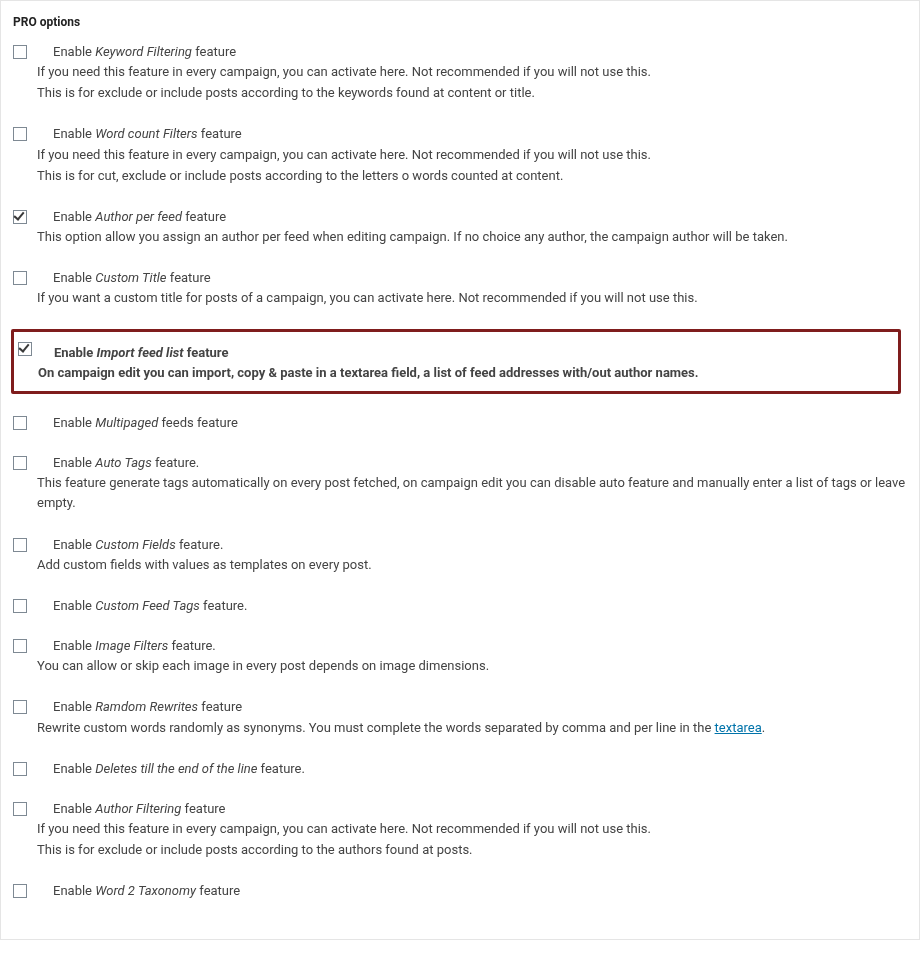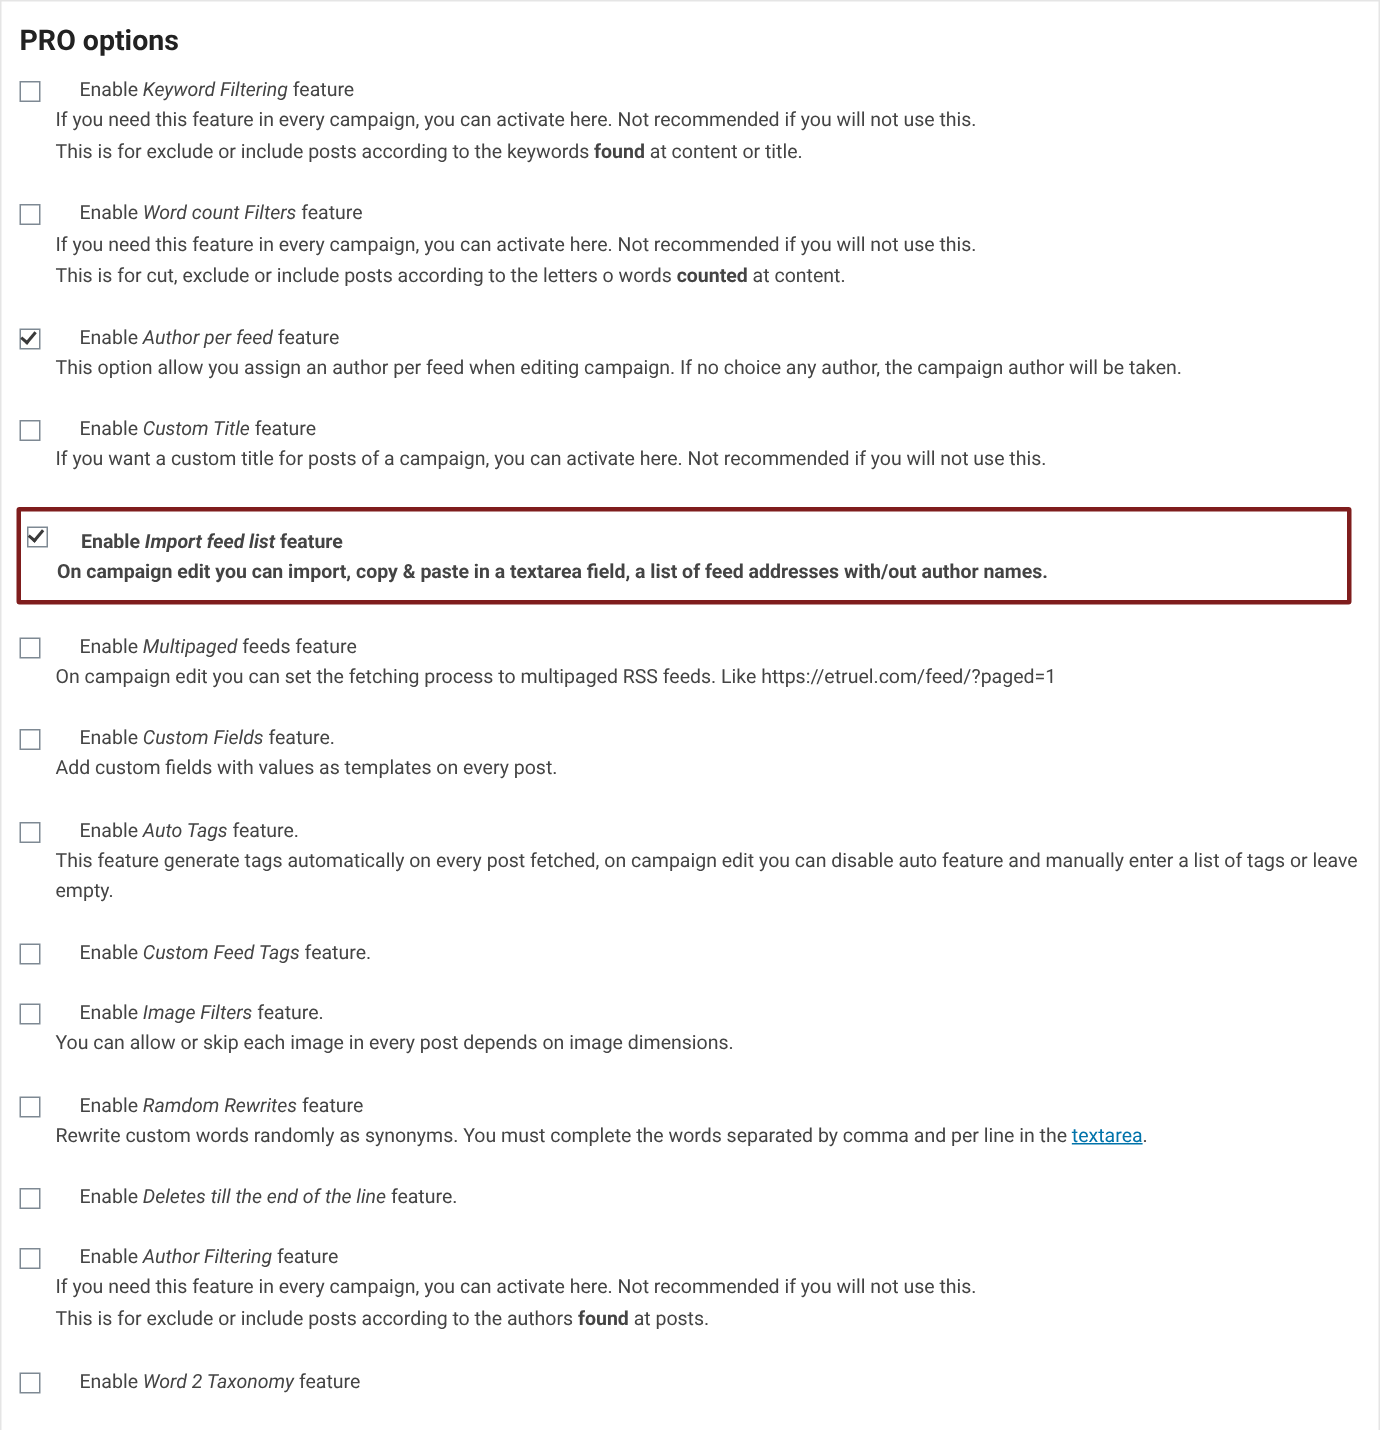--- a/index.html
+++ b/index.html
@@ -13,21 +13,21 @@
   .panel {
     width: 920px;
     box-sizing: border-box;
     border: 1px solid #e5e5e5;
     padding: 12px 12px 16px 12px;
   }
   .panel-title {
     font-weight: 700;
     color: #222;
     margin: 2px 0 14px 0;
-    font-size: 19px;
+    font-size: 12px;
   }
   .option {
     position: relative;
     margin: 0 0 22px 0;
     padding-left: 22px;
     min-height: 14px;
   }
   .option.highlight {
     border: 3px solid #7f1d1d;
     border-radius: 2px;
@@ -74,21 +74,21 @@
     color: #444;
   }
   .opt-desc {
     display: block;
     line-height: 1.55;
     margin-left: 2px;
     margin-top: 1px;
     color: #444;
   }
   .opt-desc strong {
-    font-weight: 700;
+    font-weight: 400;
   }
   a.link {
     color: #0073aa;
     text-decoration: underline;
     cursor: pointer;
   }
 </style>
 </head>
 <body>
 
@@ -123,33 +123,32 @@
 
   <div class="option highlight">
     <span class="checkbox checked"></span>
     <span class="opt-label"><span>Enable </span><em>Import feed list</em><span> feature</span></span>
     <span class="opt-desc">On campaign edit you can import, copy &amp; paste in a textarea field, a list of feed addresses with/out author names.</span>
   </div>
 
   <div class="option">
     <span class="checkbox"></span>
     <span class="opt-label"><span>Enable </span><em>Multipaged</em><span> feeds feature</span></span>
-    <span class="opt-desc">On campaign edit you can set the fetching process to multipaged RSS feeds. Like https://etruel.com/feed/?paged=1</span>
+  </div>
+
+  <div class="option">
+    <span class="checkbox"></span>
+    <span class="opt-label"><span>Enable </span><em>Auto Tags</em><span> feature.</span></span>
+    <span class="opt-desc">This feature generate tags automatically on every post fetched, on campaign edit you can disable auto feature and manually enter a list of tags or leave empty.</span>
   </div>
 
   <div class="option">
     <span class="checkbox"></span>
     <span class="opt-label"><span>Enable </span><em>Custom Fields</em><span> feature.</span></span>
     <span class="opt-desc">Add custom fields with values as templates on every post.</span>
-  </div>
-
-  <div class="option">
-    <span class="checkbox"></span>
-    <span class="opt-label"><span>Enable </span><em>Auto Tags</em><span> feature.</span></span>
-    <span class="opt-desc">This feature generate tags automatically on every post fetched, on campaign edit you can disable auto feature and manually enter a list of tags or leave empty.</span>
   </div>
 
   <div class="option">
     <span class="checkbox"></span>
     <span class="opt-label"><span>Enable </span><em>Custom Feed Tags</em><span> feature.</span></span>
   </div>
 
   <div class="option">
     <span class="checkbox"></span>
     <span class="opt-label"><span>Enable </span><em>Image Filters</em><span> feature.</span></span>

